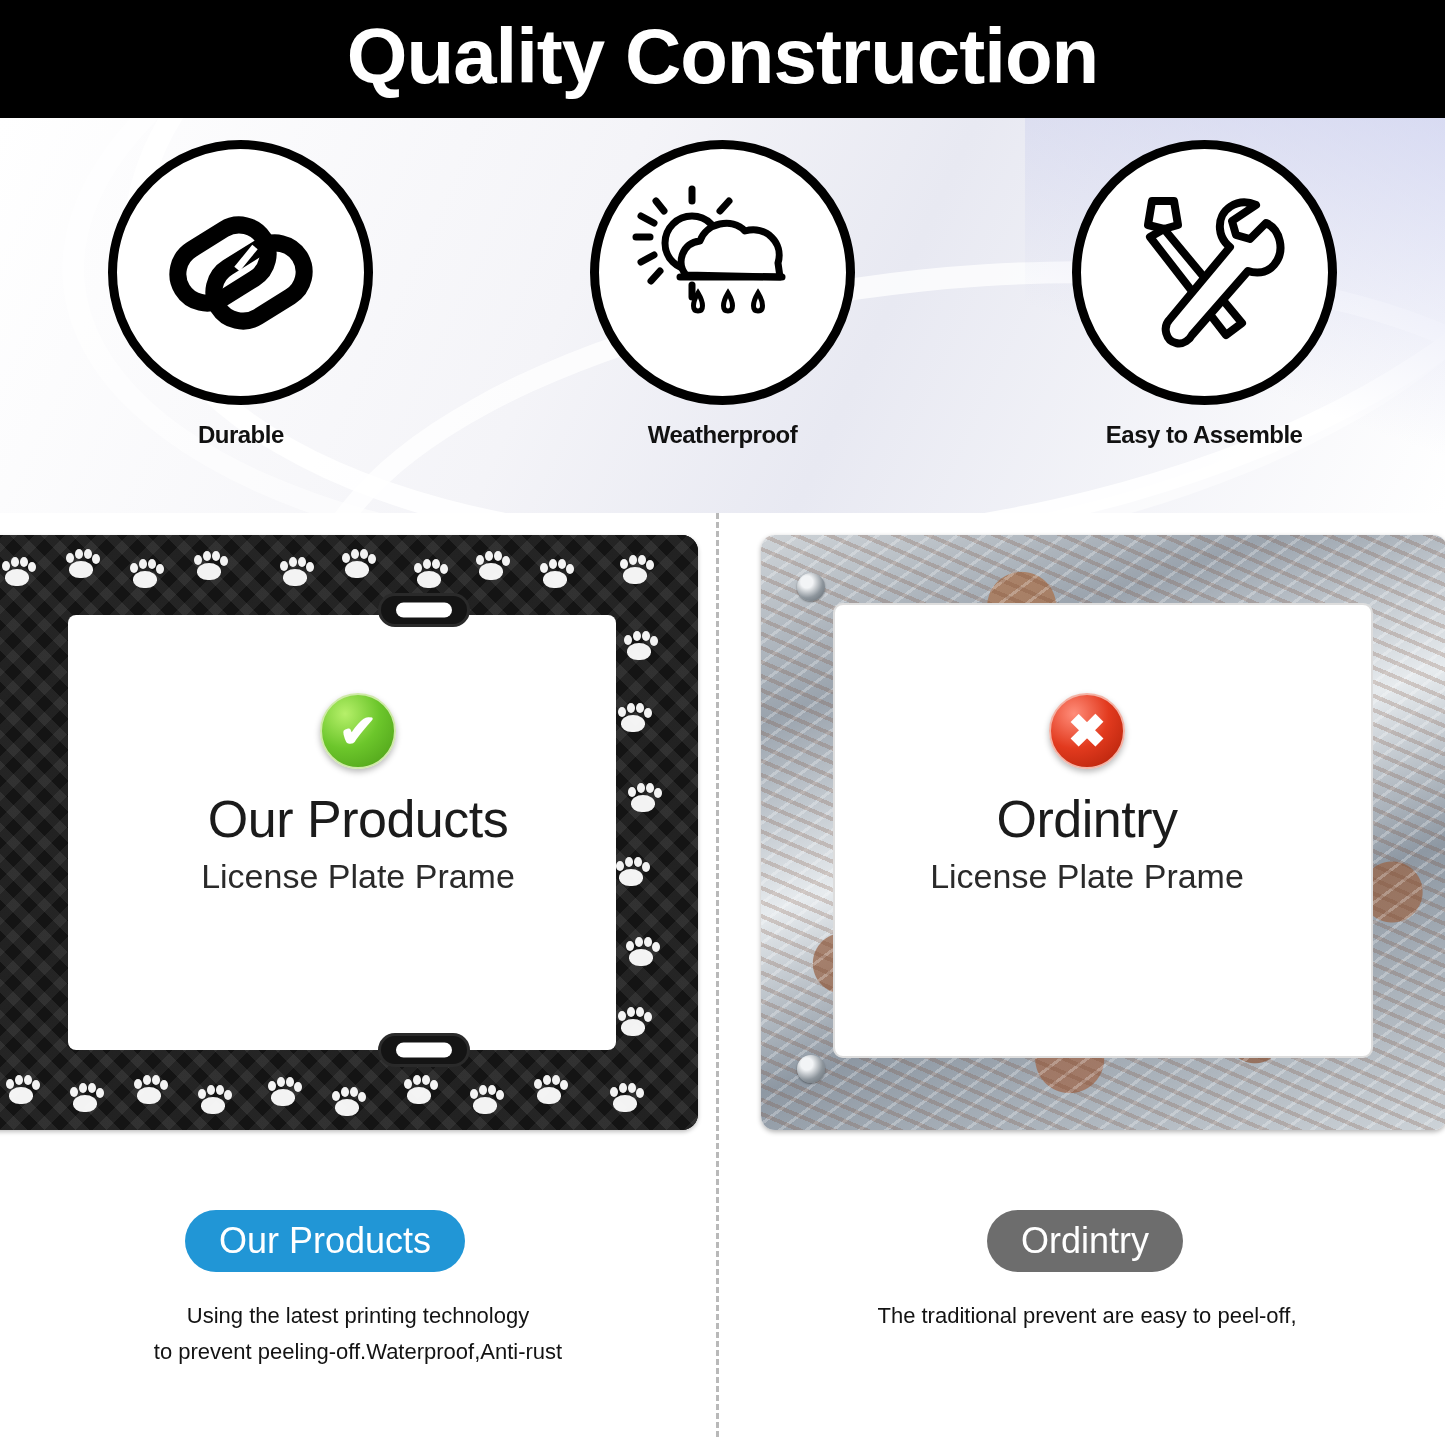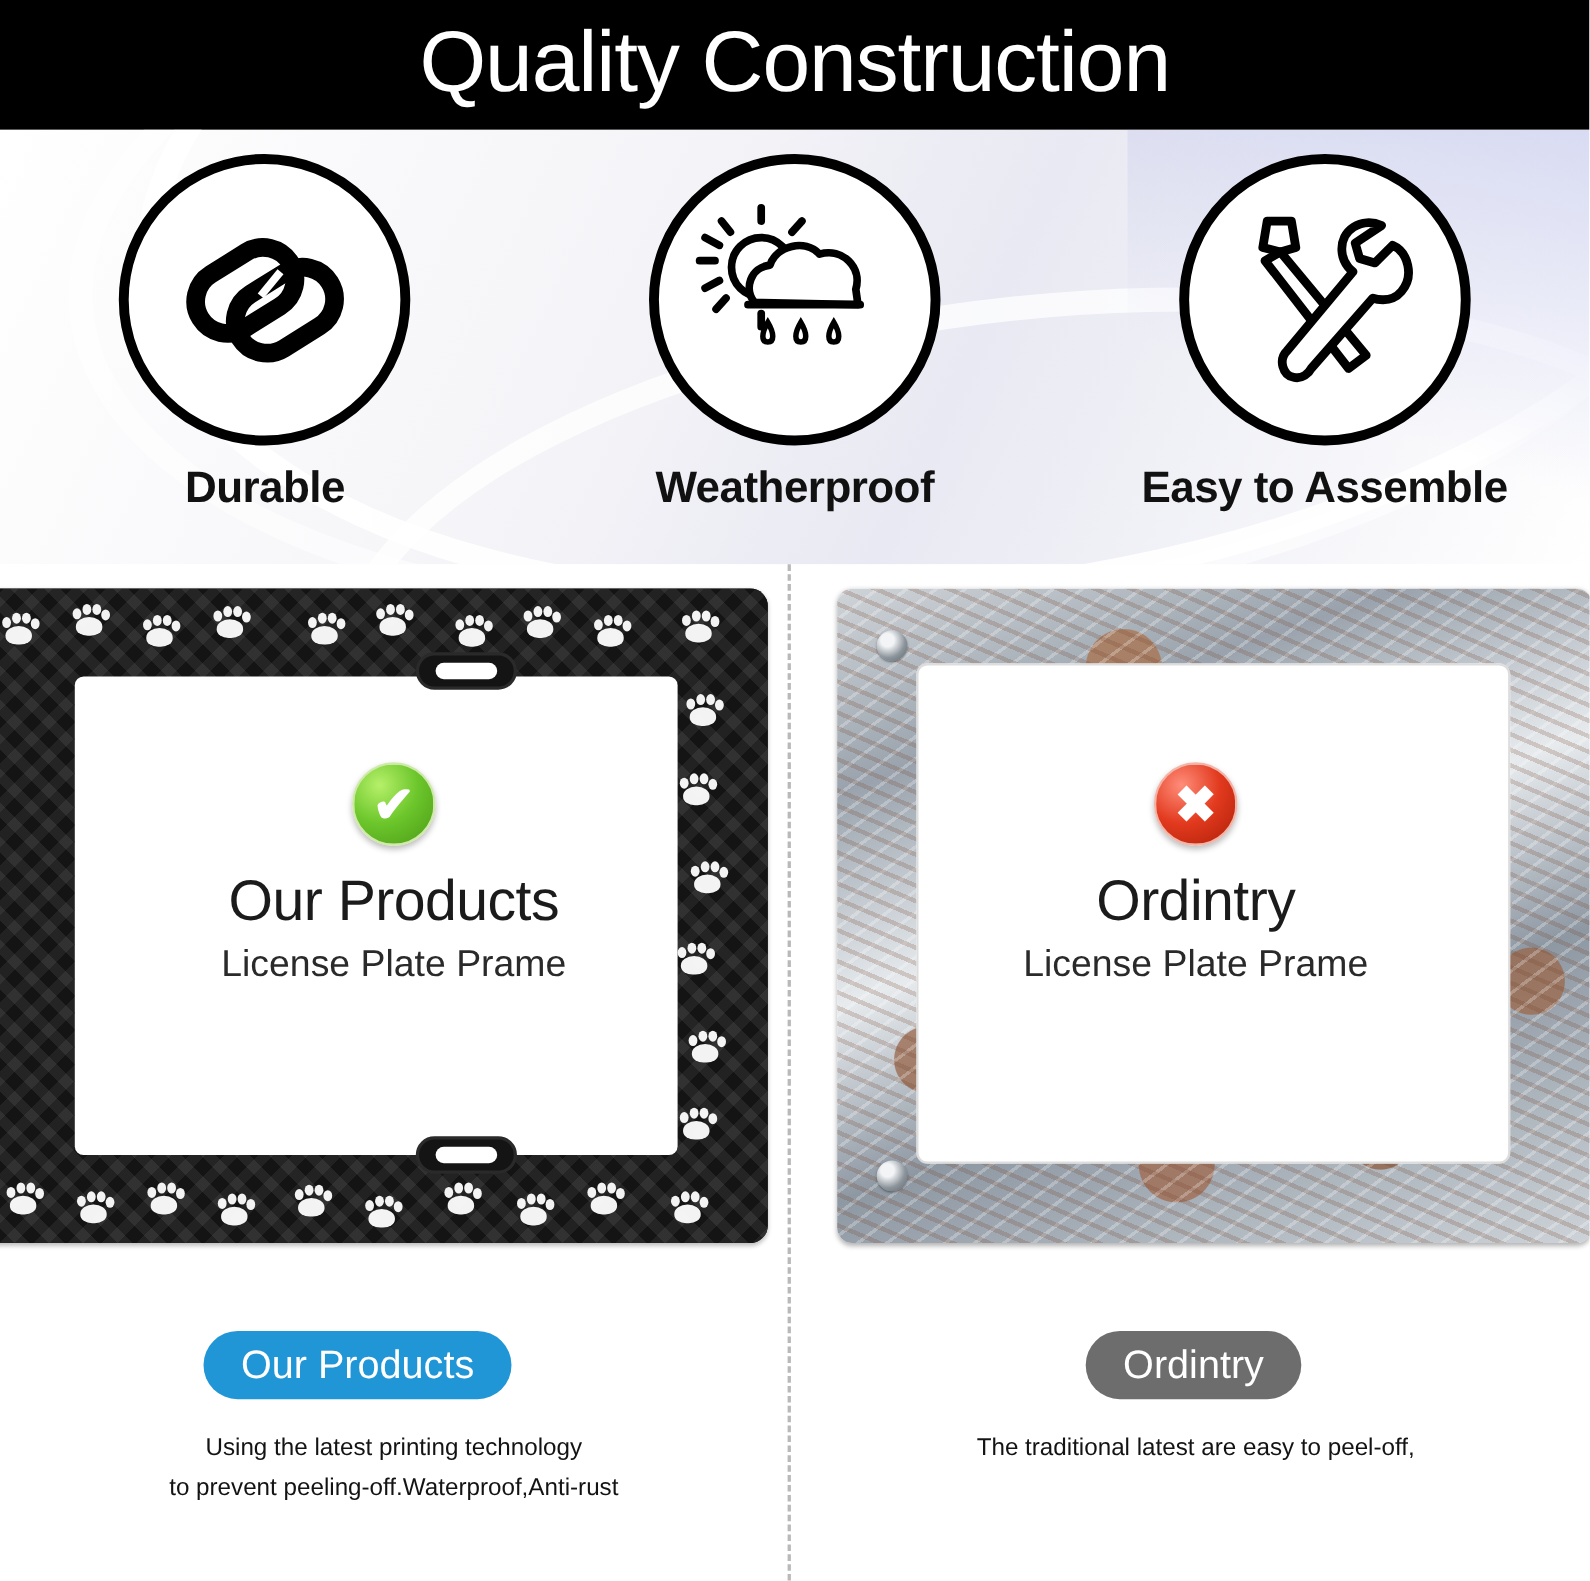--- a/index.html
+++ b/index.html
@@ -20,21 +20,21 @@
     width: 1445px;
     height: 118px;
     background: #000000;
     display: flex;
     align-items: center;
     justify-content: center;
   }
   .header-title {
     color: #ffffff;
     font-size: 78px;
-    font-weight: normal;
+    font-weight: bold;
     letter-spacing: -1px;
     line-height: 1;
     font-family: "Liberation Sans", sans-serif;
     padding-bottom: 6px;
   }
 
   
   .features {
     position: absolute;
     left: 0; top: 118px;
@@ -80,21 +80,21 @@
     height: 265px;
     border-radius: 50%;
     border: 9px solid #000;
     background: #fff;
     display: flex;
     align-items: center;
     justify-content: center;
   }
   .feature-label {
     margin-top: 16px;
-    font-size: 40px;
+    font-size: 24px;
     font-weight: bold;
     color: #111;
     letter-spacing: -0.5px;
   }
 
   
   .compare {
     position: absolute;
     left: 0; top: 513px;
     width: 1445px;
@@ -606,17 +606,17 @@
 
     <div class="panel-content">
       <div class="badge-icon badge-bad">✖</div>
       <div class="panel-title">Ordintry</div>
       <div class="panel-sub">License Plate Prame</div>
     </div>
 
     <div class="pill pill-bad">Ordintry</div>
 
     <div class="caption caption-right">
-      <div>The traditional latest are easy to peel-off,</div>
+      <div>The traditional prevent are easy to peel-off,</div>
     </div>
   </div>
 
 </div>
 
 </body></html>

